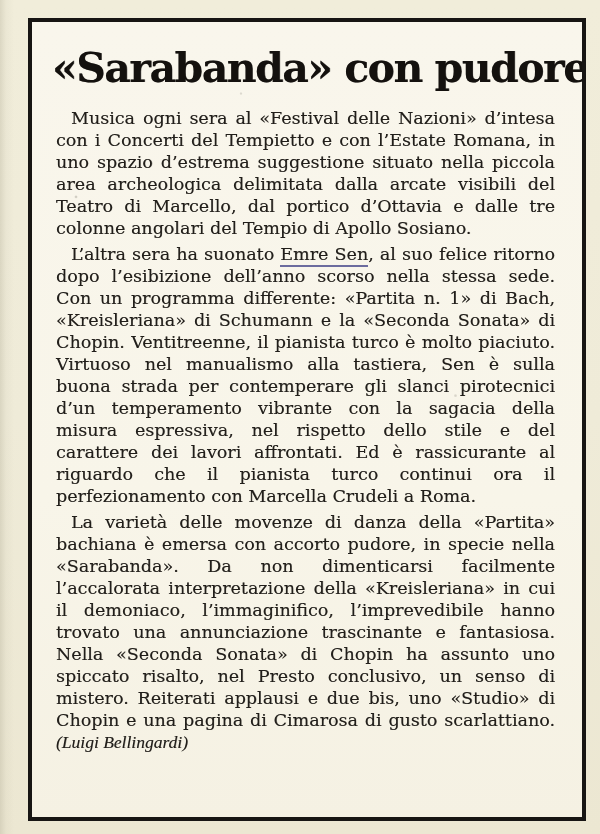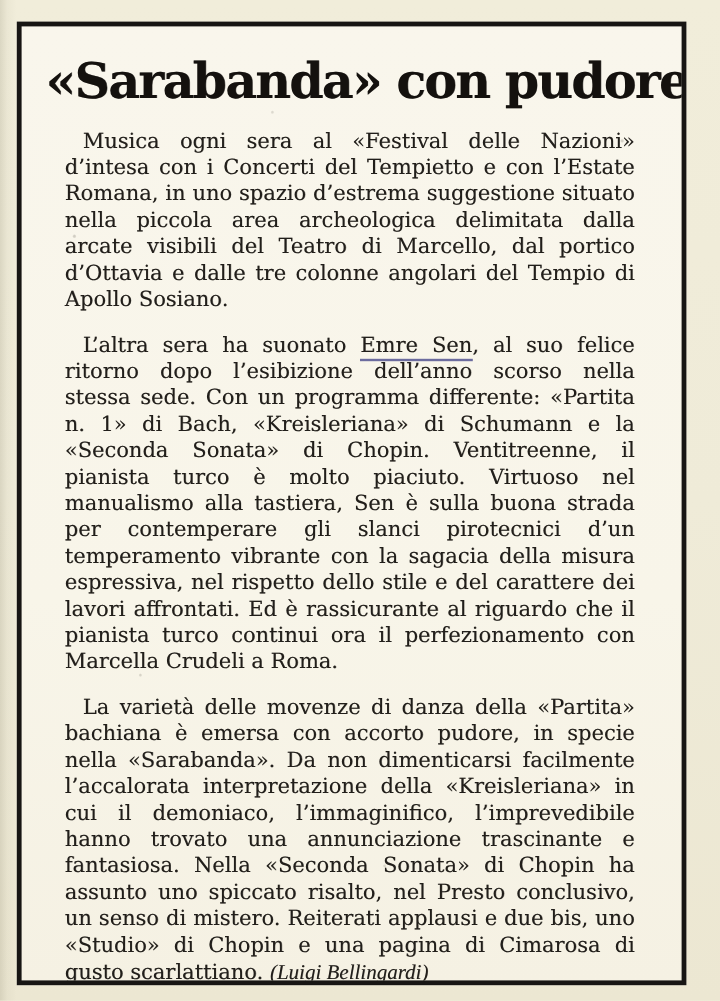--- a/index.html
+++ b/index.html
@@ -16,21 +16,21 @@
   }
   .page {
     position: absolute;
     inset: 0;
     background:
       linear-gradient(90deg, rgba(120,115,90,0.18) 0px, rgba(120,115,90,0.05) 6px, rgba(0,0,0,0) 14px),
       linear-gradient(180deg, #f1edda 0%, #efebd8 50%, #ece7d2 100%);
   }
   .clipping {
     position: absolute;
-    left: 14px;
+    left: 28px;
     top: 18px;
     width: 558px;
     height: 803px;
     box-sizing: border-box;
     border: 4px solid #171513;
     background-color: #f8f5e9;
     background-image:
       radial-gradient(circle at 8% 22%, rgba(70,65,55,0.22) 0.7px, rgba(0,0,0,0) 1.8px),
       radial-gradient(circle at 91% 12%, rgba(70,65,55,0.20) 0.7px, rgba(0,0,0,0) 1.8px),
       radial-gradient(circle at 77% 47%, rgba(70,65,55,0.18) 0.7px, rgba(0,0,0,0) 1.8px),
@@ -53,21 +53,21 @@
     text-shadow: 0.4px 0 0 rgba(20,17,14,0.55);
   }
   .article-body {
     font-size: 17.5px;
     line-height: 22px;
     color: #211e1a;
     text-align: justify;
     text-shadow: 0.3px 0 0 rgba(33,30,26,0.45);
   }
   .article-body p {
-    margin: 16px;
+    margin: 4px;
     text-indent: 15px;
   }
   .pen-underline {
     border-bottom: 2px solid #6c6c9e;
     padding-bottom: 0.5px;
   }
   .byline {
     font-style: italic;
     font-family: Liberation Serif, serif;
   }

